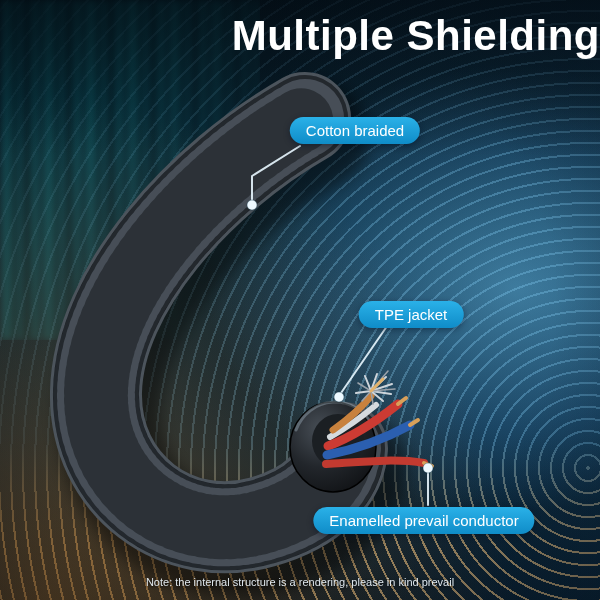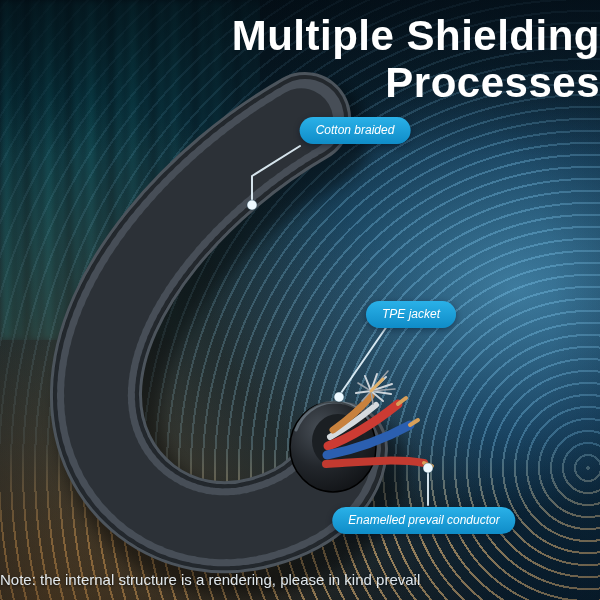--- a/index.html
+++ b/index.html
@@ -52,30 +52,30 @@
   .c-b2{stroke:#1e2226;stroke-width:64px;stroke-dasharray:3 6;stroke-dashoffset:4.5;}
   .c-b3{stroke:rgba(150,165,180,.12);stroke-width:86px;stroke-dasharray:2 7;stroke-dashoffset:1.5;}
   .leader{stroke:#e8f7ff;stroke-width:2px;opacity:.9;}
   .dot{fill:#eef9ff;stroke:rgba(0,40,60,.35);stroke-width:1px;}
   .fray{stroke:#cdd4da;stroke-width:2px;}
   .fray2{stroke:#99a1a9;stroke-width:1.6px;}
   
   .pill{
     position:absolute;transform:translateX(-50%);
     background:linear-gradient(180deg,#2ab1e8,#0f8cc8);
-    color:#fff;font-size:12px;line-height:19px;padding:4px 16px;border-radius:16px;
-    white-space:nowrap;box-shadow:0 2px 6px rgba(0,15,35,.45);font-style:italic;
+    color:#fff;font-size:15px;line-height:19px;padding:4px 16px;border-radius:16px;
+    white-space:nowrap;box-shadow:0 2px 6px rgba(0,15,35,.45);
   }
   .title{
     position:absolute;top:12px;left:0;width:100%;text-align:right;
     color:#fff;font-size:42px;font-weight:bold;line-height:1.12;letter-spacing:.5px;
   }
   .note{
-    position:absolute;bottom:12px;left:0;width:100%;
-    color:rgba(240,248,255,.92);font-size:15px;
+    position:absolute;bottom:12px;left:0;width:100%;text-align:center;
+    color:rgba(240,248,255,.92);font-size:11px;
     text-shadow:0 1px 3px rgba(0,0,0,.7);
     margin-top:16px;
   }
 </style>
 </head>
 <body>
 
 <div class="stage">
 
   <div class="layer stripes"></div>
@@ -152,18 +152,17 @@
       <circle class="dot" cx="428" cy="468" r="5"></circle>
     </g>
   </svg>
 
   <div class="pill" style="left:355px;top:117px">Cotton braided</div>
   <div class="pill" style="left:411px;top:301px">TPE jacket</div>
   <div class="pill" style="left:424px;top:507px">Enamelled prevail conductor</div>
 
   <div class="title">
     <div>Multiple Shielding</div>
-    <div>Processes</div>
   </div>
 
   <div class="note">Note: the internal structure is a rendering, please in kind prevail</div>
 
 </div>
 
 </body></html>

